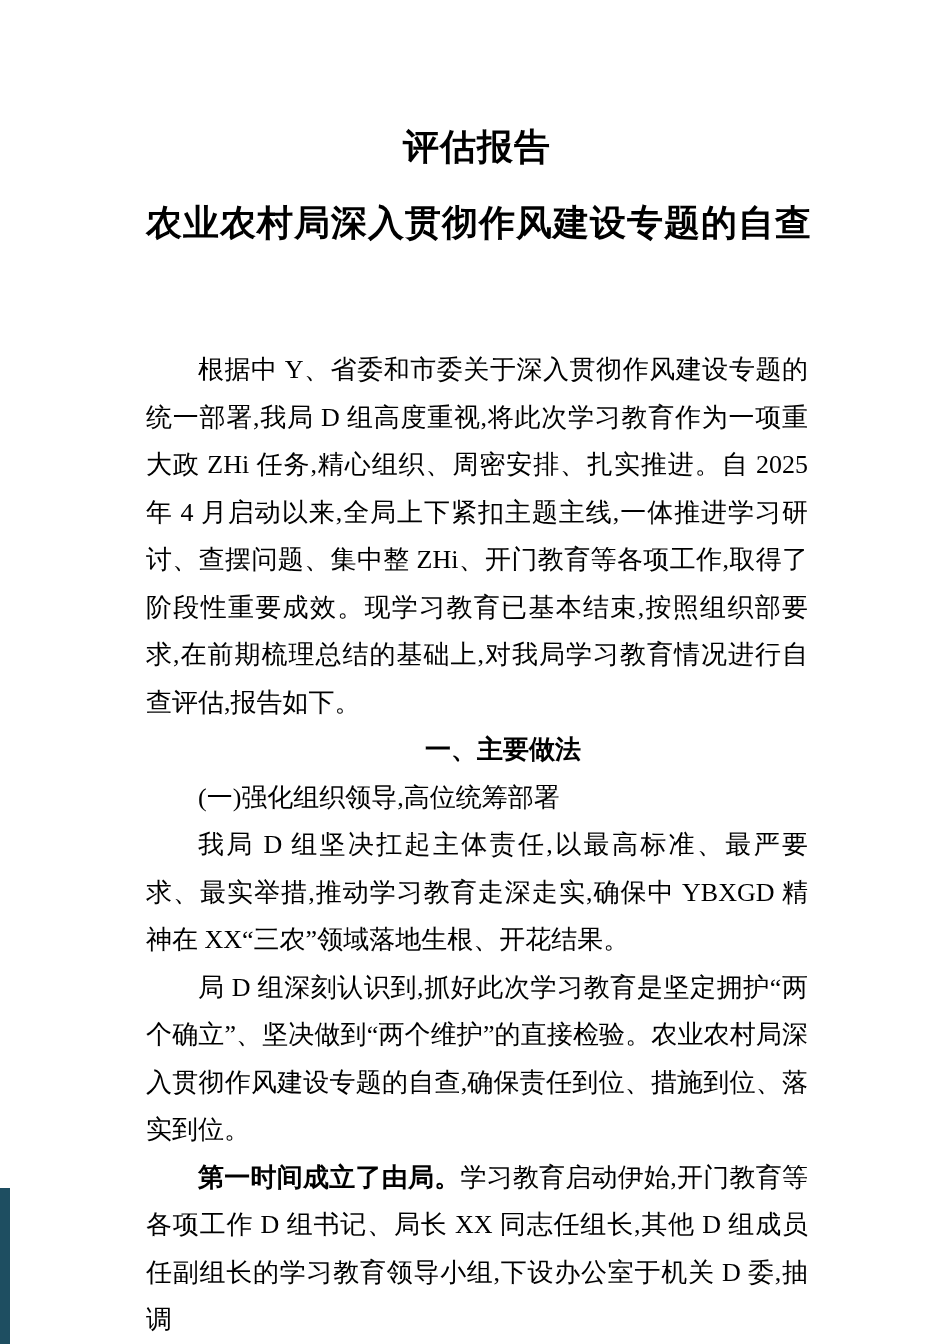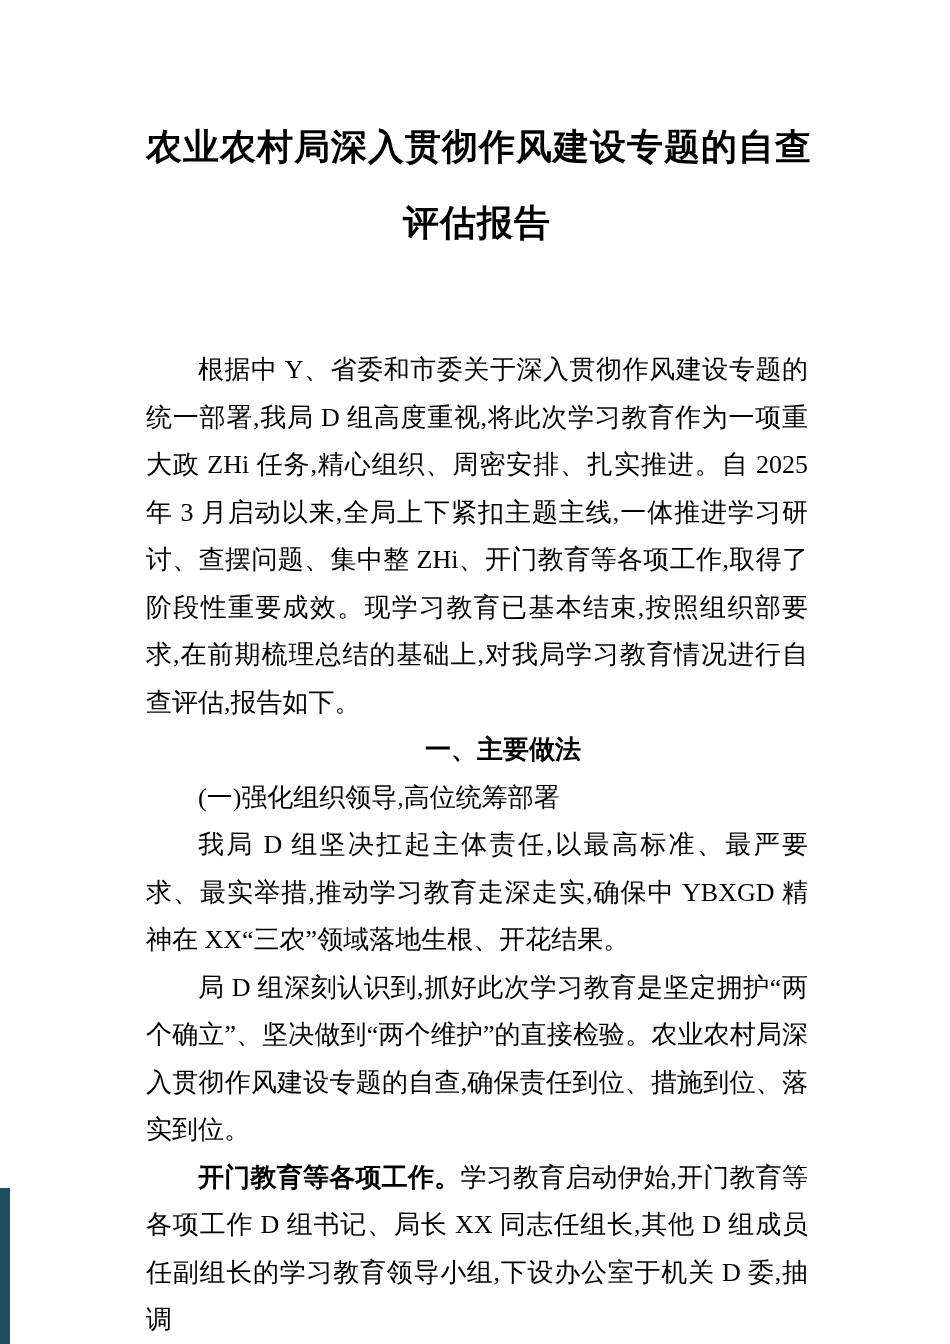--- a/index.html
+++ b/index.html
@@ -57,33 +57,33 @@
   }
 </style>
 </head>
 <body>
 
 <div class="page">
 
   <div class="content">
 
     <h1 class="doc-title">
+      <span class="title-line">评估报告</span>
       <span class="title-line">农业农村局深入贯彻作风建设专题的自查</span>
-      <span class="title-line">评估报告</span>
     </h1>
 
-    <p class="para body">根据中 Y、省委和市委关于深入贯彻作风建设专题的统一部署,我局 D 组高度重视,将此次学习教育作为一项重大政 ZHi 任务,精心组织、周密安排、扎实推进。自 2025 年 3 月启动以来,全局上下紧扣主题主线,一体推进学习研讨、查摆问题、集中整 ZHi、开门教育等各项工作,取得了阶段性重要成效。现学习教育已基本结束,按照组织部要求,在前期梳理总结的基础上,对我局学习教育情况进行自查评估,报告如下。</p>
+    <p class="para body">根据中 Y、省委和市委关于深入贯彻作风建设专题的统一部署,我局 D 组高度重视,将此次学习教育作为一项重大政 ZHi 任务,精心组织、周密安排、扎实推进。自 2025 年 4 月启动以来,全局上下紧扣主题主线,一体推进学习研讨、查摆问题、集中整 ZHi、开门教育等各项工作,取得了阶段性重要成效。现学习教育已基本结束,按照组织部要求,在前期梳理总结的基础上,对我局学习教育情况进行自查评估,报告如下。</p>
 
     <p class="para heading-1">一、主要做法</p>
 
     <p class="para heading-2">(一)强化组织领导,高位统筹部署</p>
 
     <p class="para body">我局 D 组坚决扛起主体责任,以最高标准、最严要求、最实举措,推动学习教育走深走实,确保中 YBXGD 精神在 XX“三农”领域落地生根、开花结果。</p>
 
     <p class="para body">局 D 组深刻认识到,抓好此次学习教育是坚定拥护“两个确立”、坚决做到“两个维护”的直接检验。农业农村局深入贯彻作风建设专题的自查,确保责任到位、措施到位、落实到位。</p>
 
-    <p class="para body"><span class="lead-bold">开门教育等各项工作。</span><span>学习教育启动伊始,开门教育等各项工作 D 组书记、局长 XX 同志任组长,其他 D 组成员任副组长的学习教育领导小组,下设办公室于机关 D 委,抽调</span></p>
+    <p class="para body"><span class="lead-bold">第一时间成立了由局。</span><span>学习教育启动伊始,开门教育等各项工作 D 组书记、局长 XX 同志任组长,其他 D 组成员任副组长的学习教育领导小组,下设办公室于机关 D 委,抽调</span></p>
 
   </div>
 
   <div class="edge-strip" style="position:absolute;left:0;top:1188px;width:10px;height:156px;background-color:#1e4e61;"></div>
 
 </div>
 
 </body></html>

